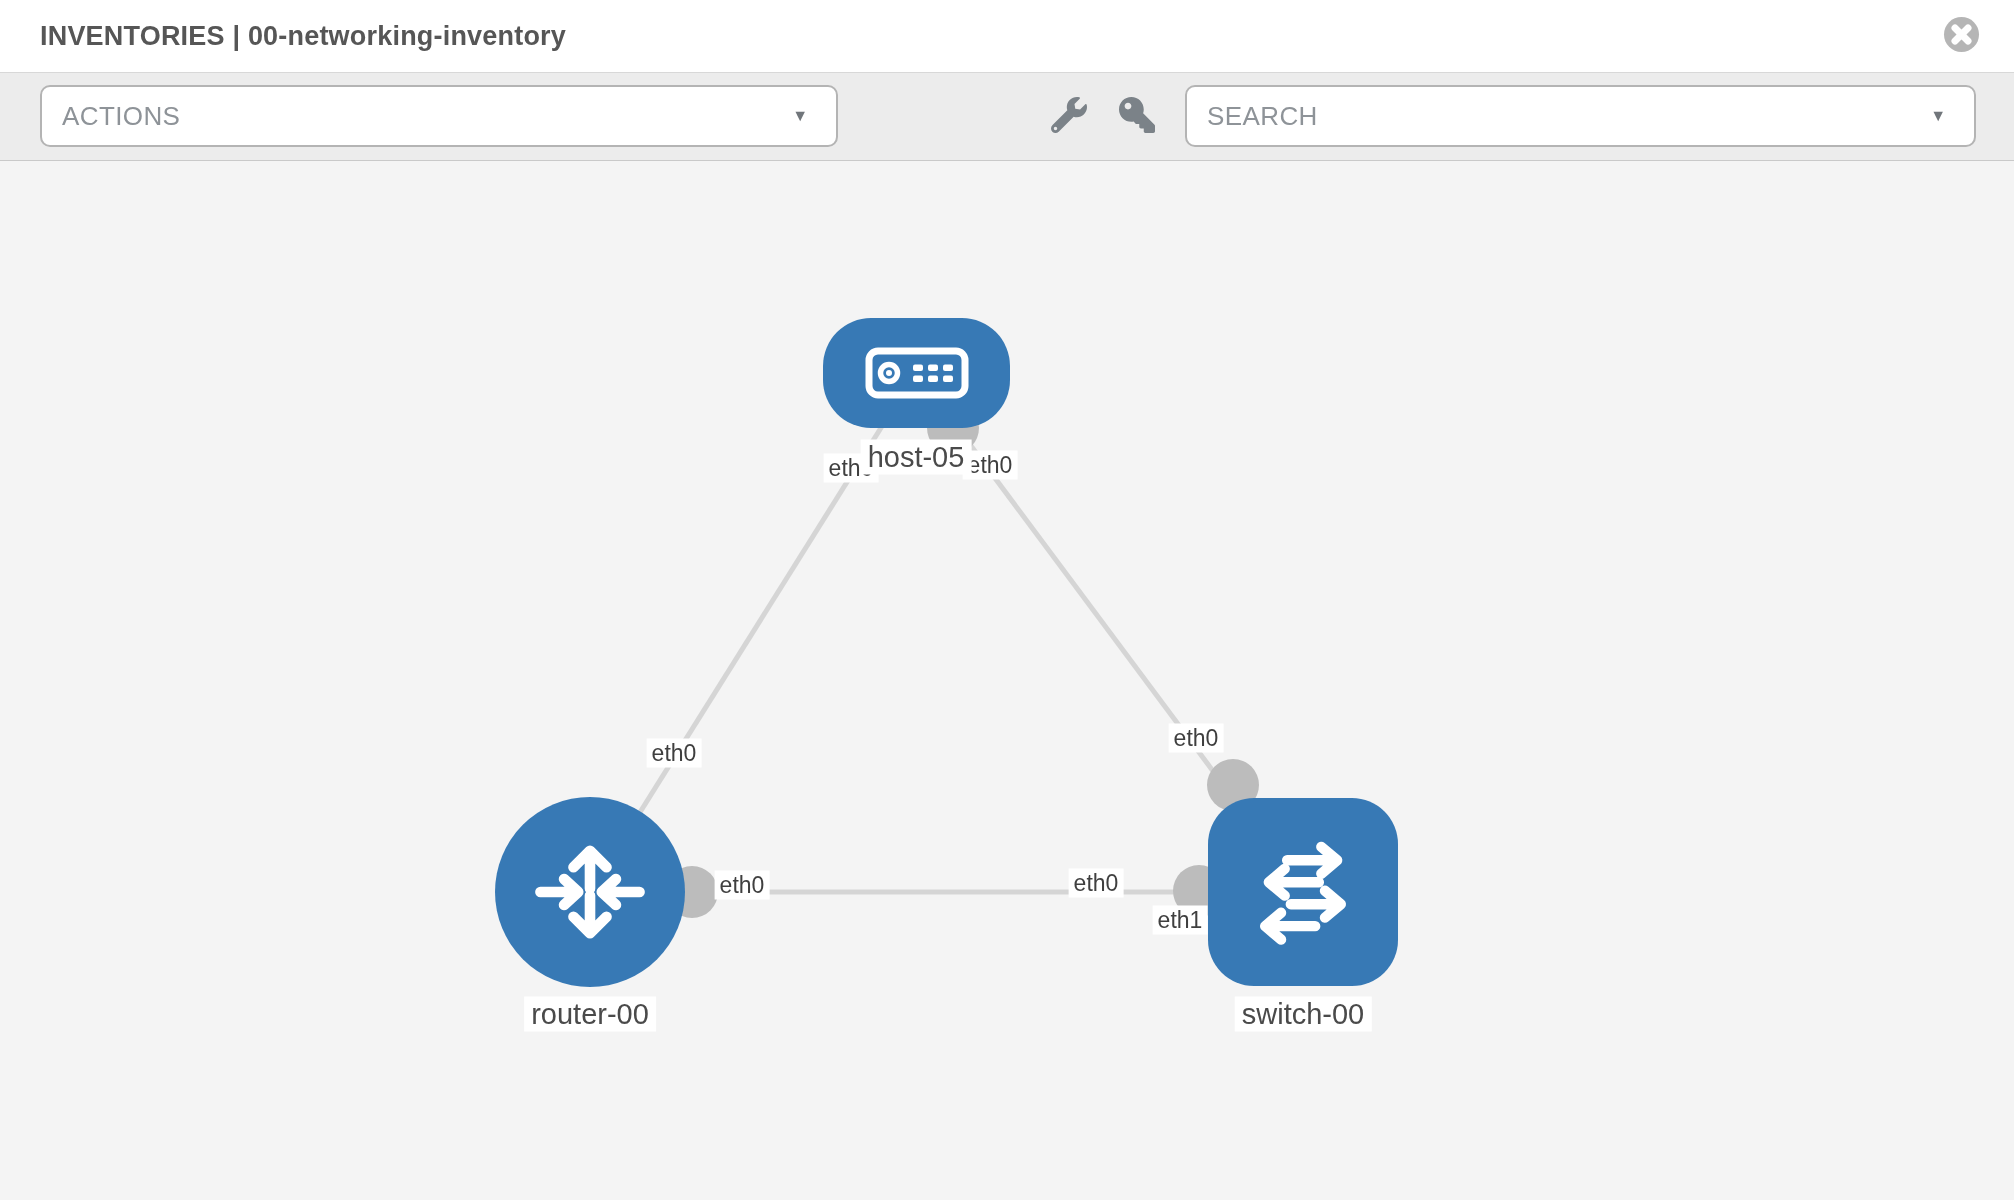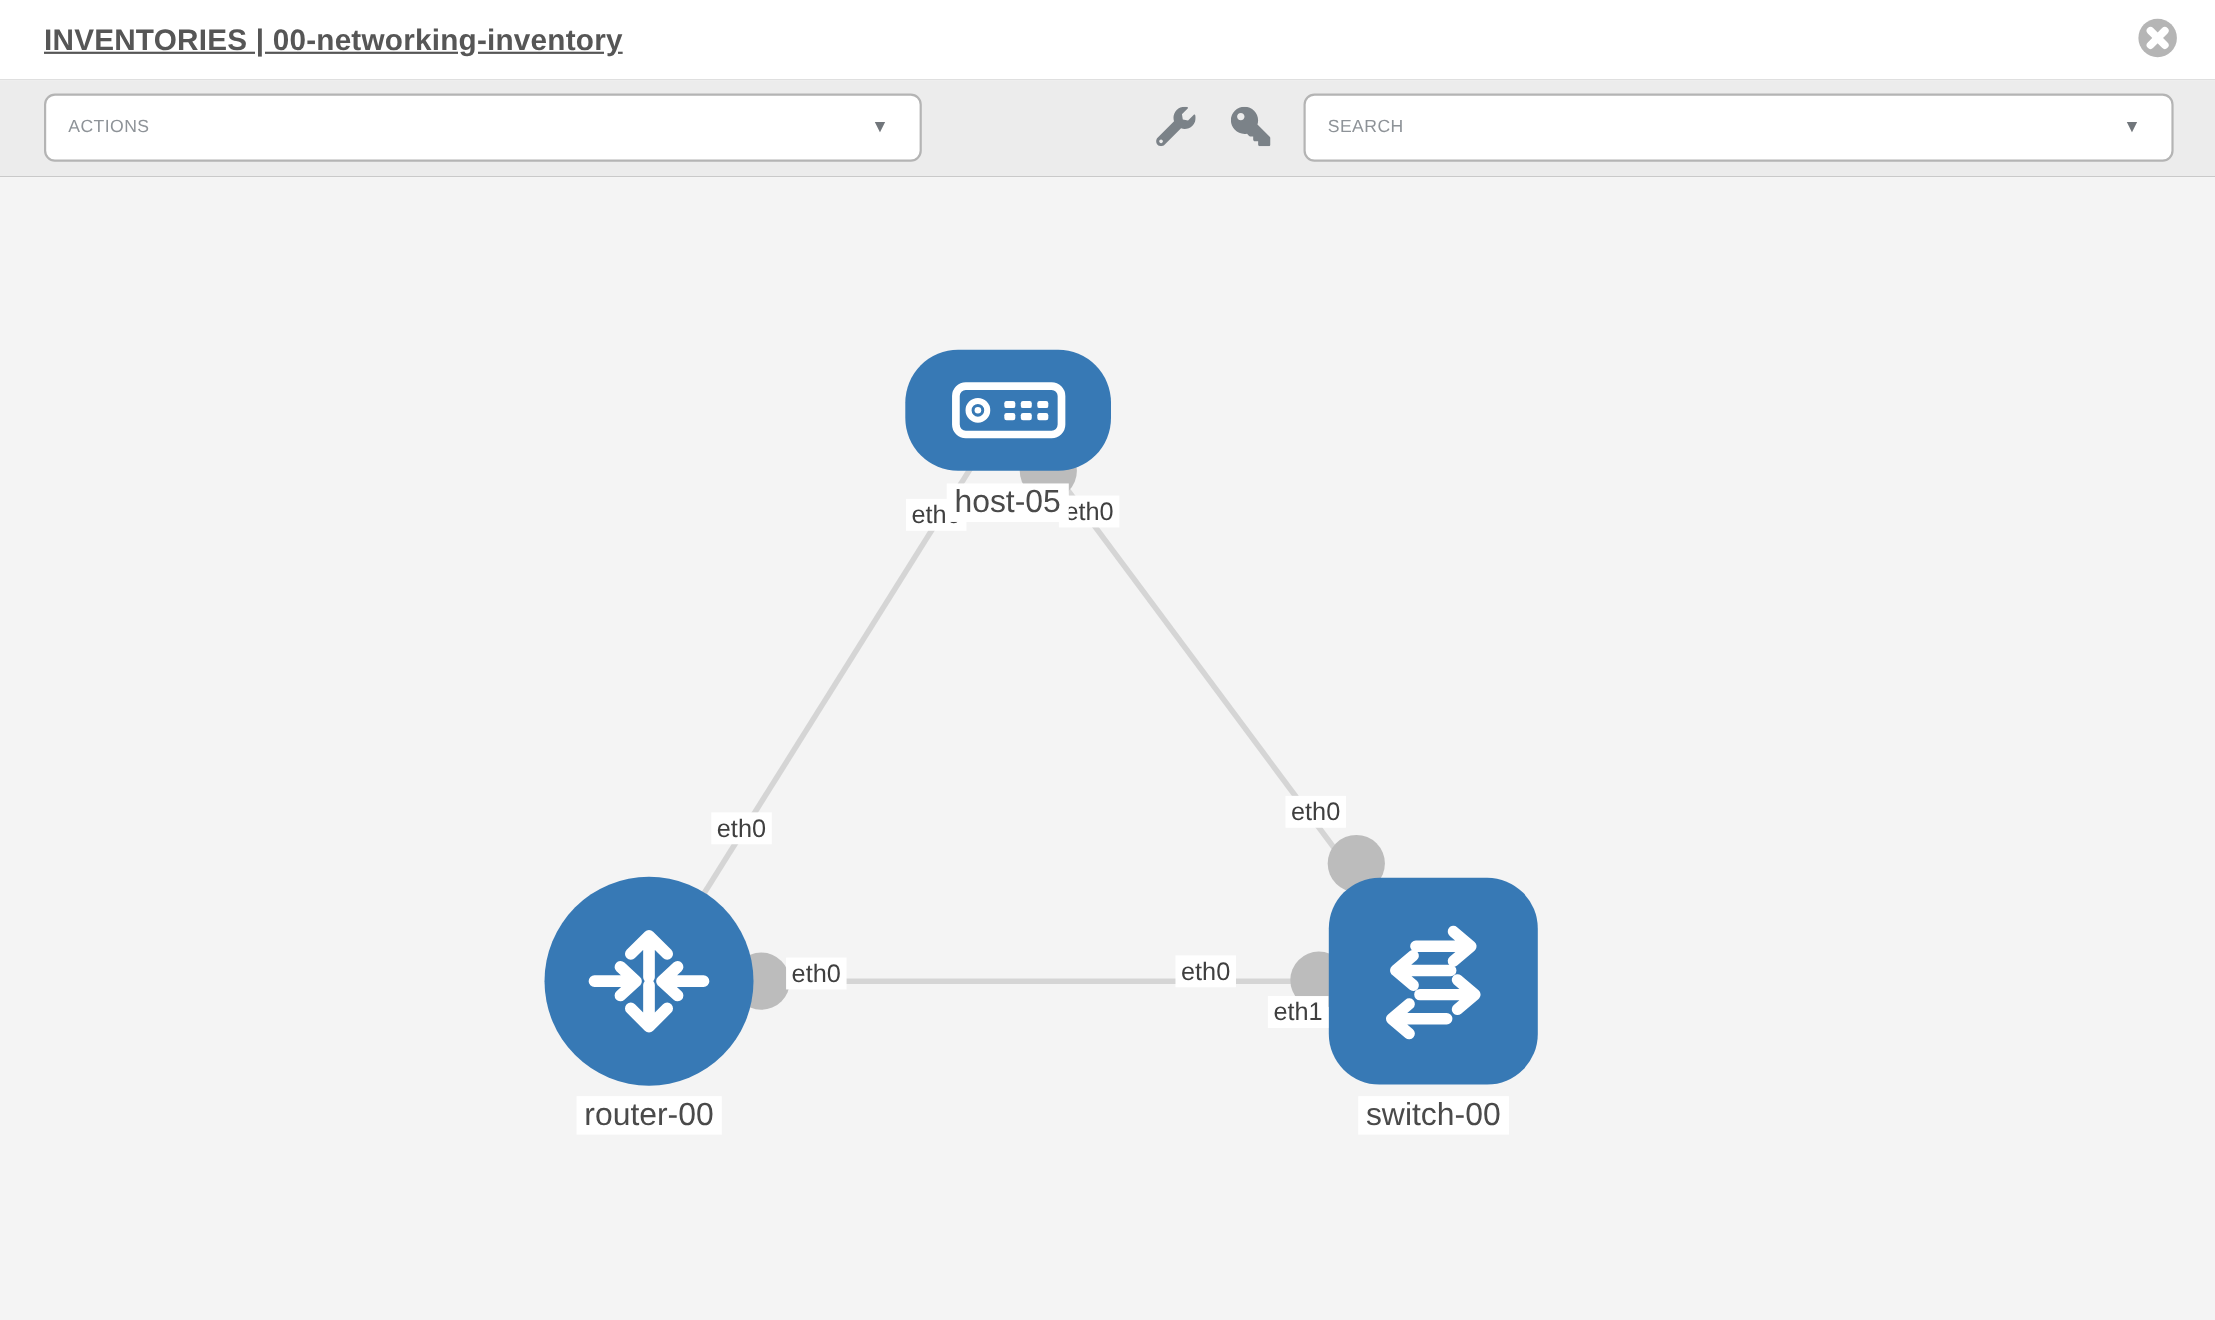--- a/index.html
+++ b/index.html
@@ -9,39 +9,39 @@
     font-family:"Liberation Sans", sans-serif; background:#fff;
   }
 
   
   .hdr {
     position:absolute; left:0; top:0; width:2014px; height:73px;
     background:#fff; border-bottom:1px solid #d8d8d8;
   }
   .hdr-title {
     position:absolute; left:40px; top:0; height:73px; line-height:73px;
-    font-size:27px; font-weight:700; color:#565656; letter-spacing:.2px;text-decoration:underline;
+    font-size:27px; font-weight:700; color:#565656; letter-spacing:.2px;
   }
   .close-btn {
     position:absolute; right:34px; top:16px; width:37px; height:37px;
     border:none; background:transparent; cursor:pointer; padding:0;
   }
 
   
   .tbar {
     position:absolute; left:0; top:73px; width:2014px; height:88px;
     background:#ececec; border-bottom:1px solid #c9c9c9;
   }
   .select-box {
     position:absolute; top:12px; height:62px; background:#fff;
     border:2px solid #b4b4b4; border-radius:10px; cursor:pointer;
   }
   .select-box .sel-label {
     position:absolute; left:20px; top:0; height:74px; line-height:58px;
-    font-size:16px; color:#8e9398; letter-spacing:.4px;
+    font-size:26px; color:#8e9398; letter-spacing:.4px;
   }
   .select-box .caret {
     position:absolute; right:28px; top:0; height:58px; line-height:58px;
     font-size:16px; color:#71767b;
   }
   .tool-icon {
     position:absolute; top:24px; width:38px; height:38px; background:transparent;
     border:none; padding:0; cursor:pointer;
   }
 

